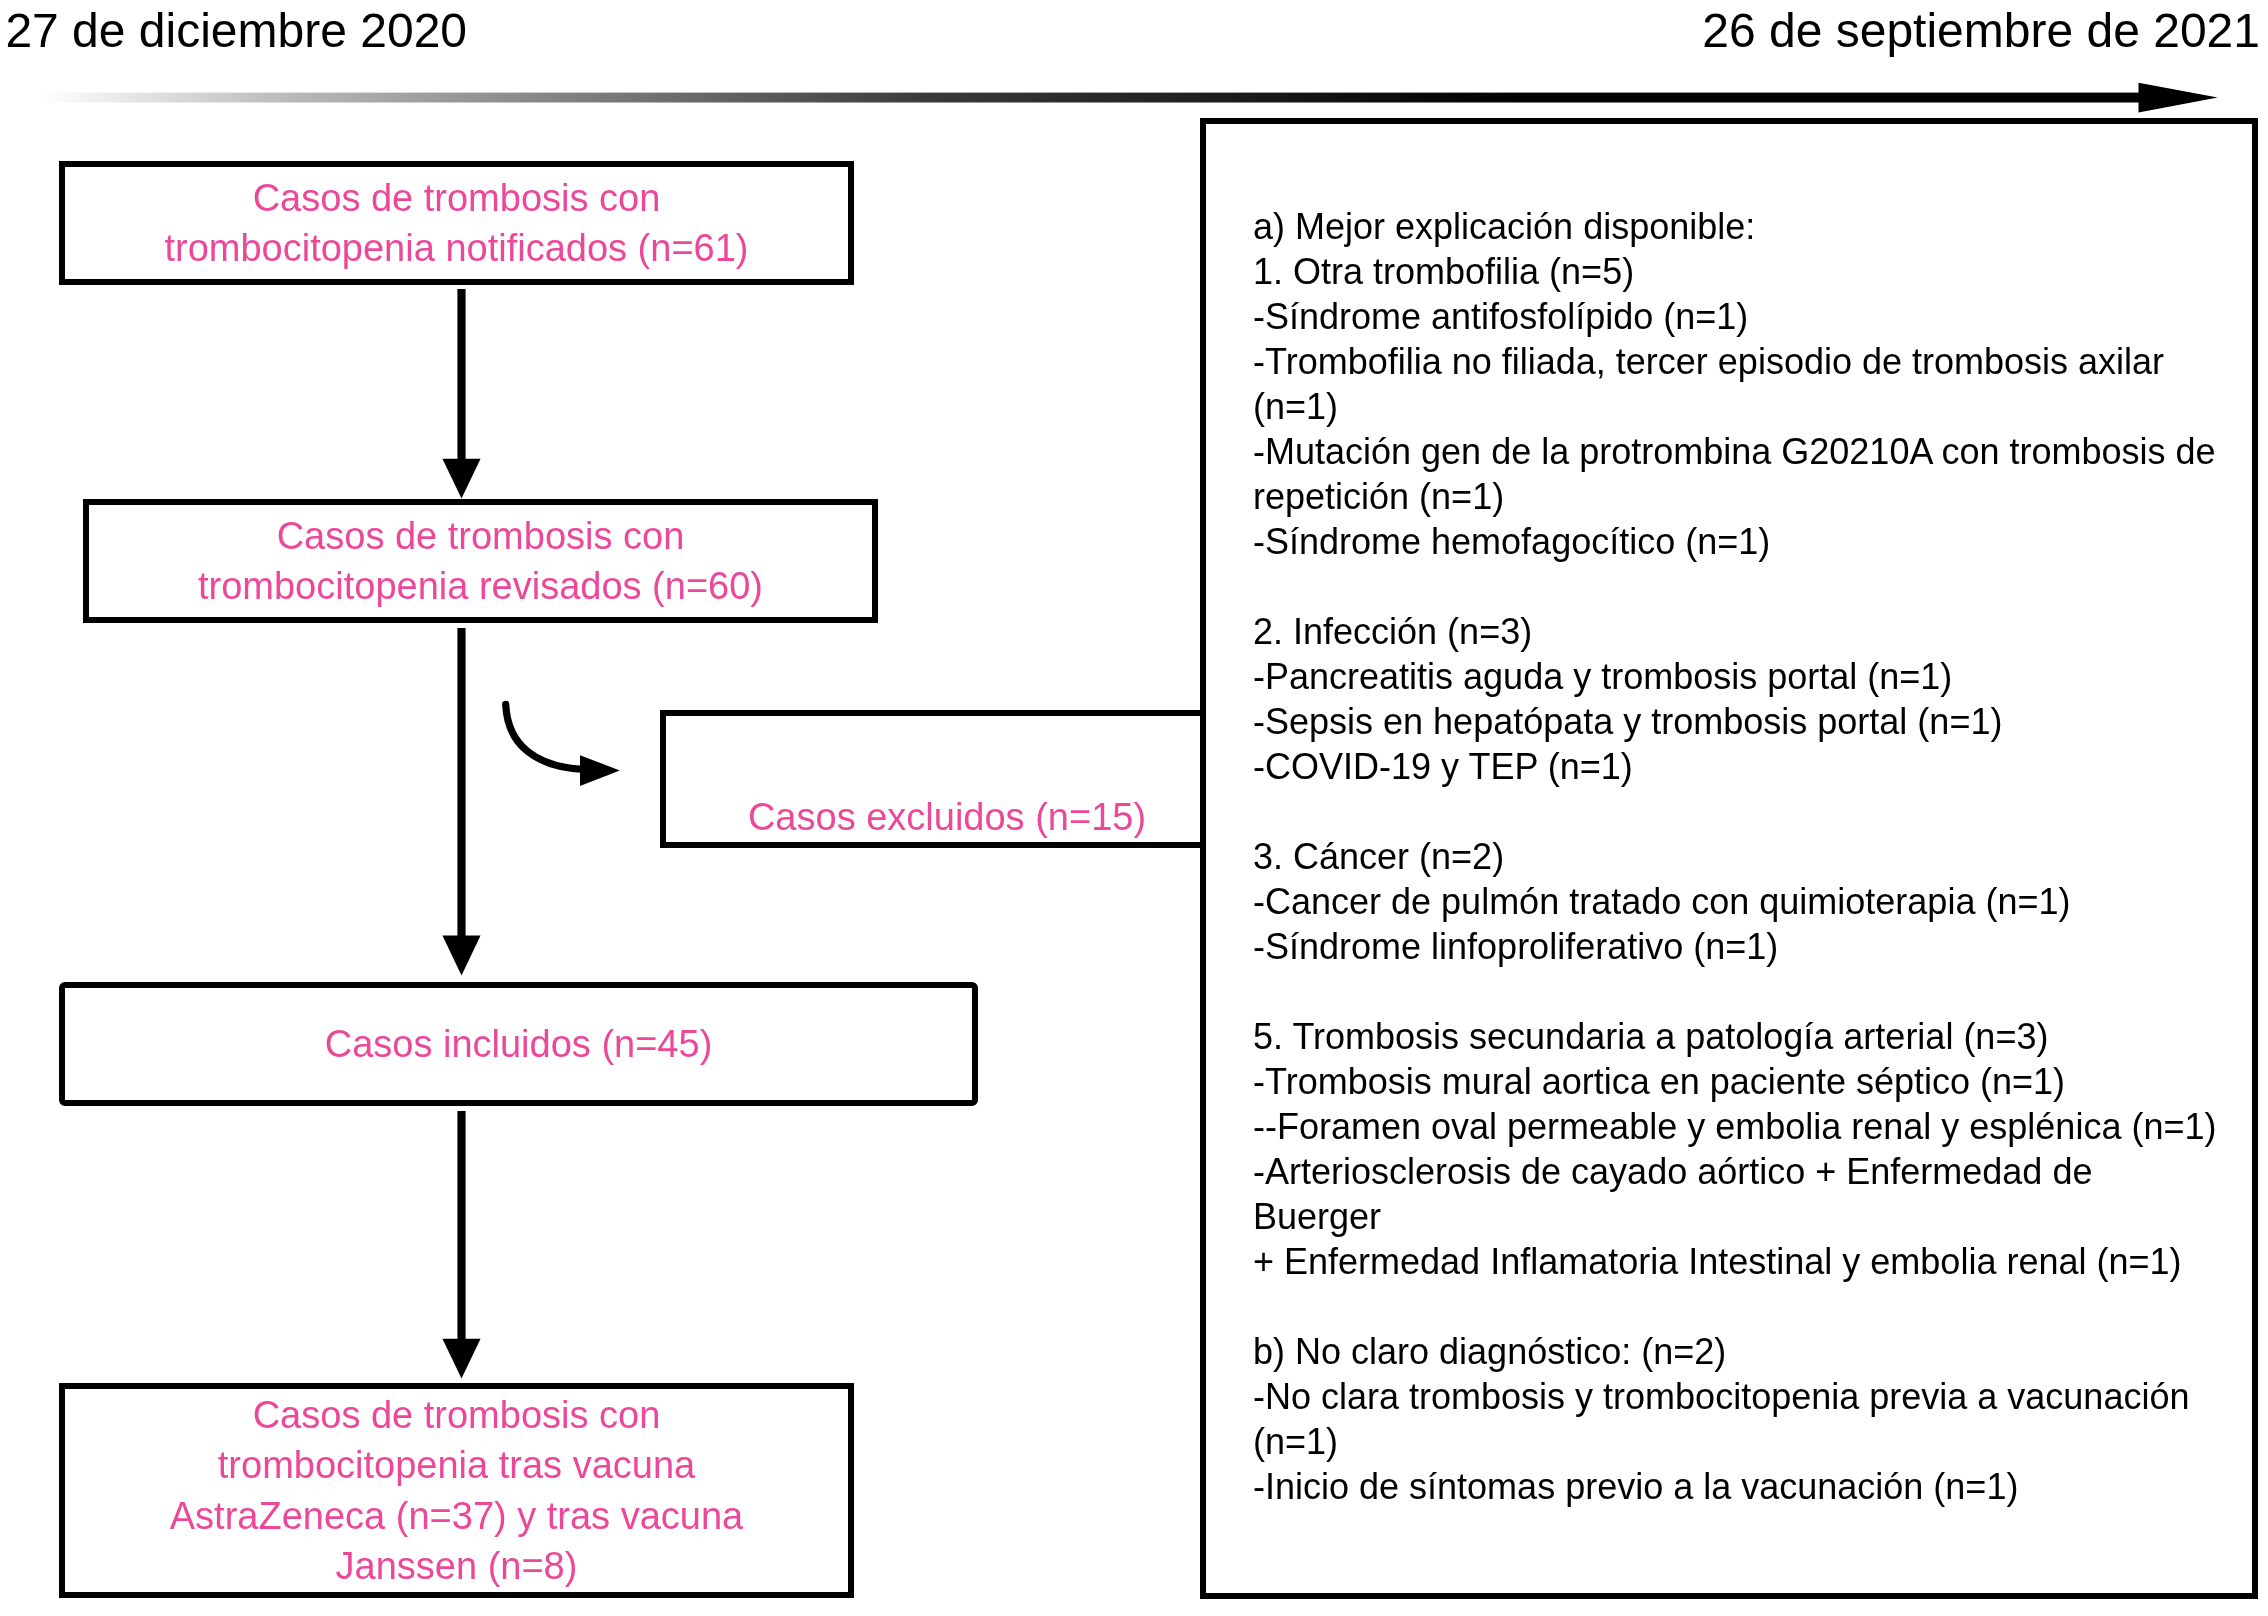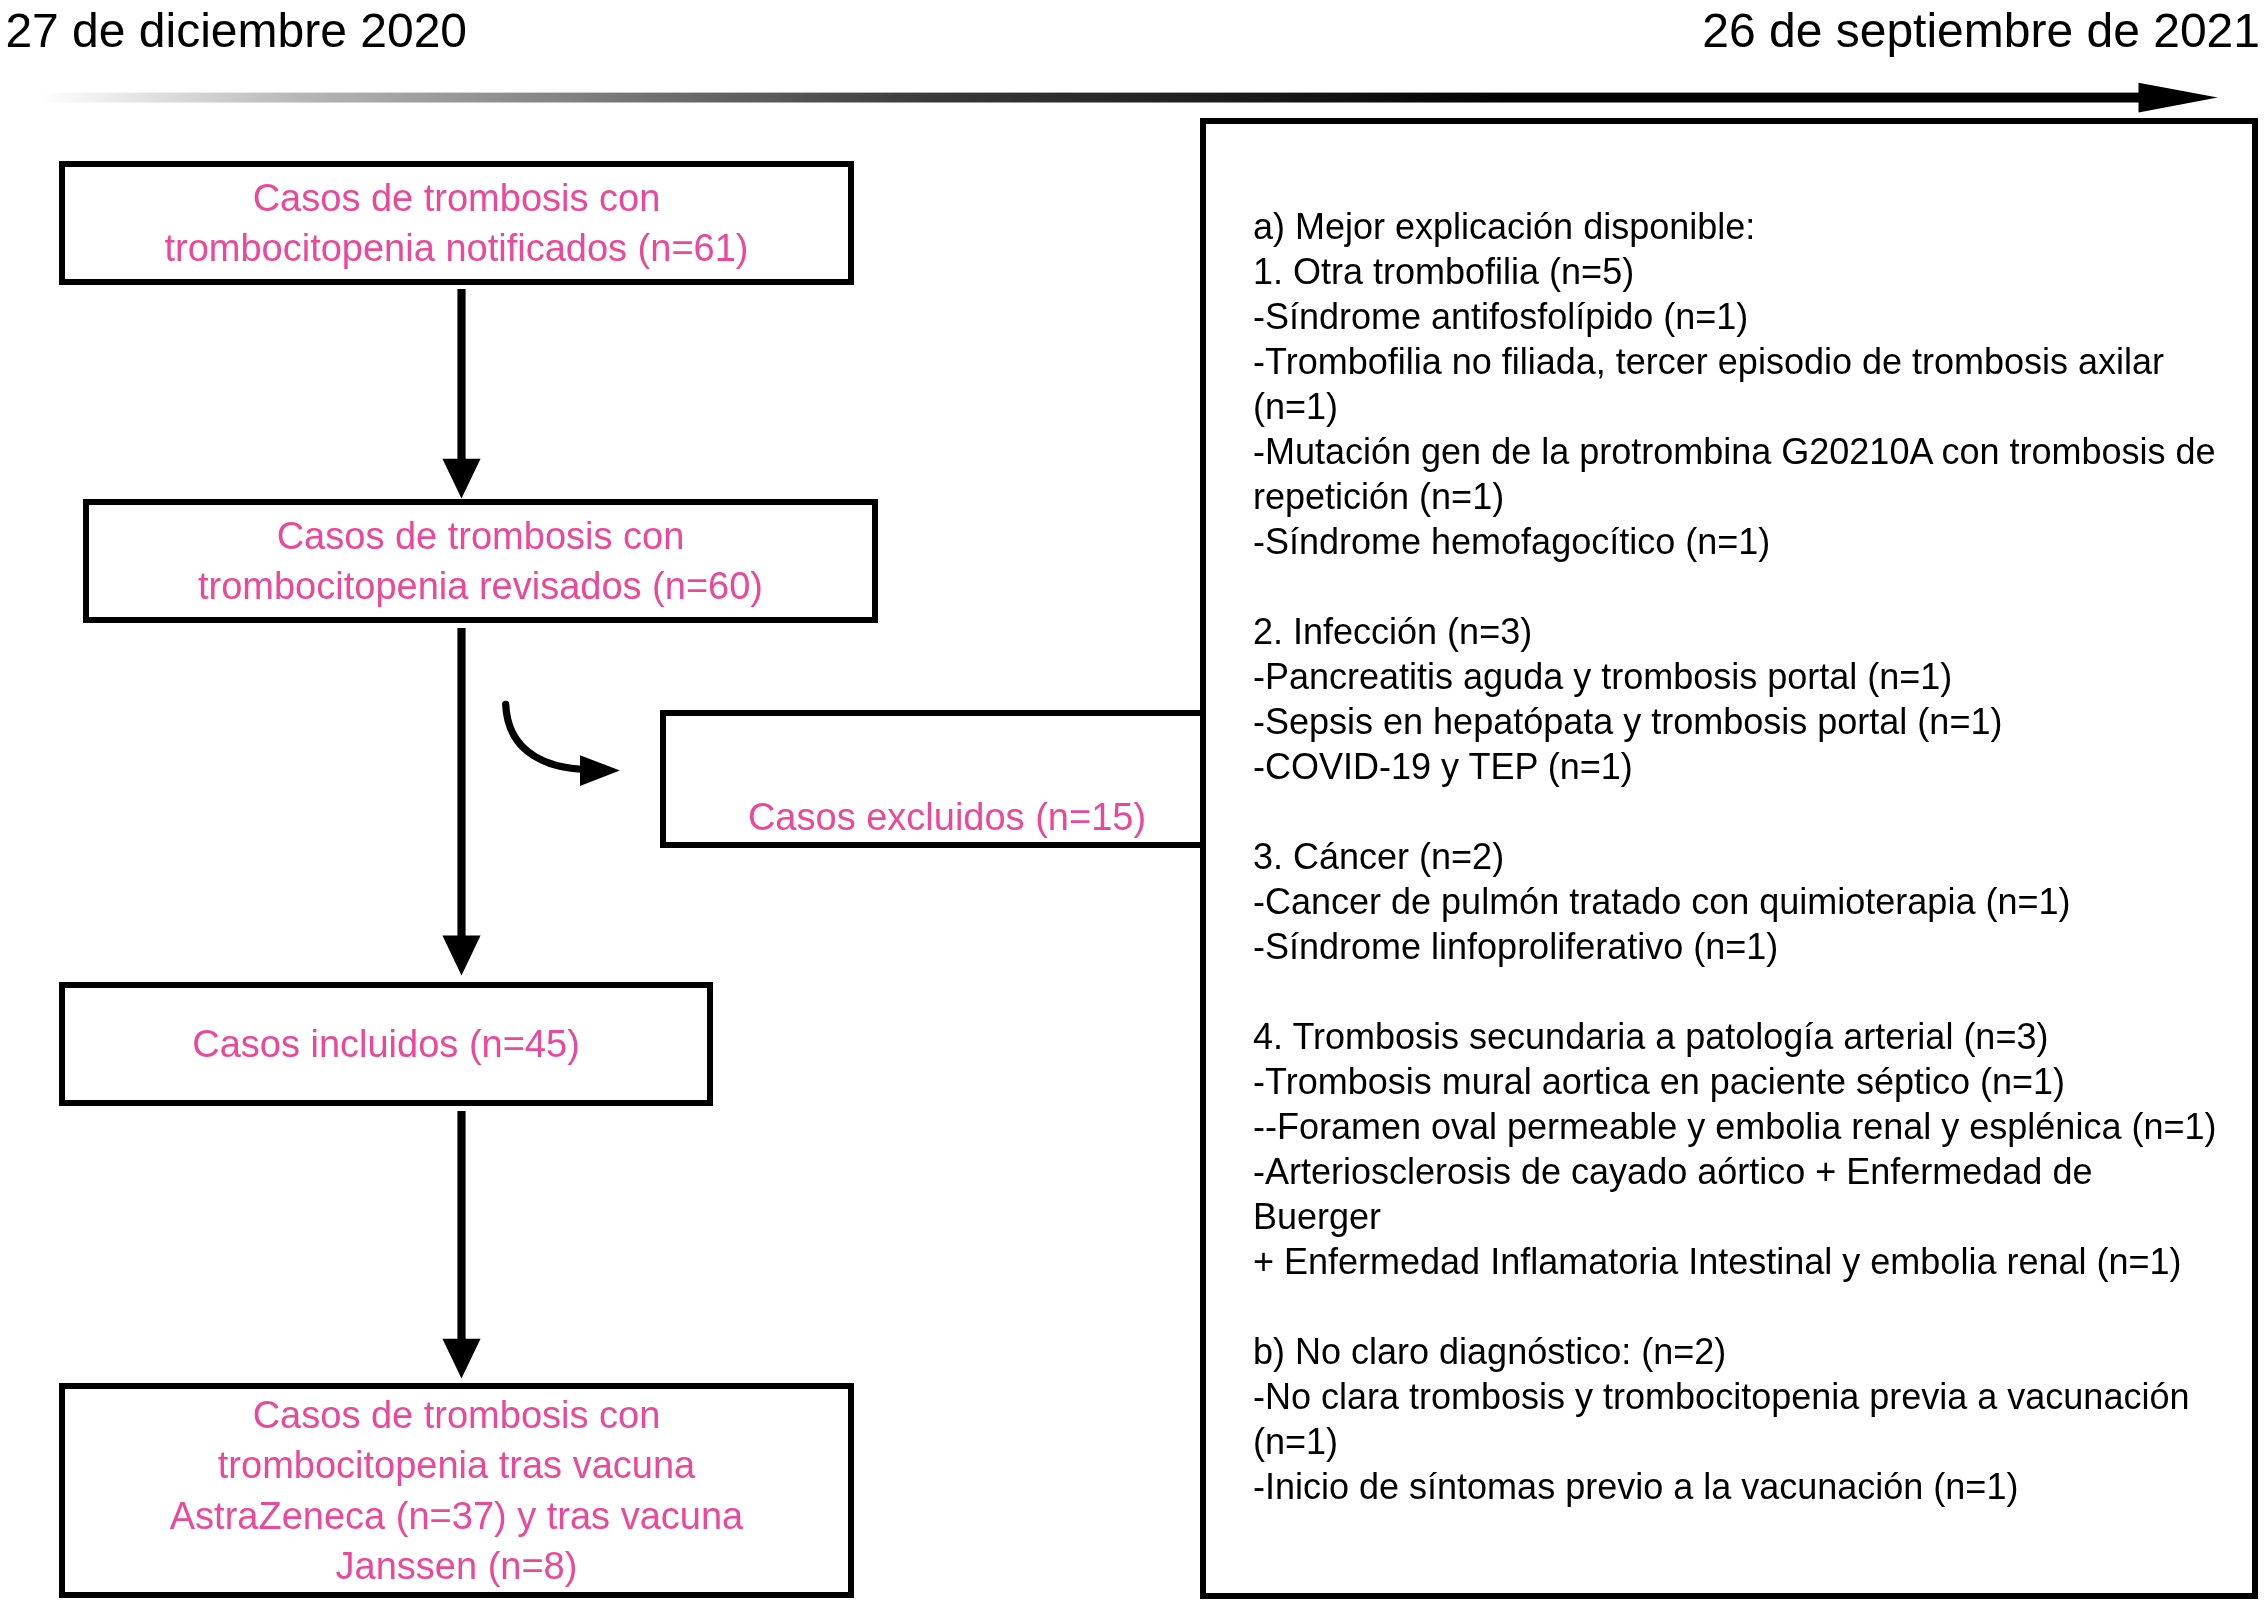--- a/index.html
+++ b/index.html
@@ -51,21 +51,21 @@
     font-size: 38px;
     line-height: 1.32;
     color: #ec4899;
     padding: 0 16.3px;
     white-space: pre-line;
   }
 
   #box-reported { left: 59px;  top: 161px;  width: 795px; height: 124px; }
   #box-reviewed { left: 83px;  top: 499px;  width: 795px; height: 124px; }
   #box-excluded { left: 660px; top: 710px;  width: 574px; height: 138px; align-items: flex-end; }
-  #box-included { left: 59px;  top: 982px; width: 654px; height: 124px; }
+  #box-included { left: 59px;  top: 982px; width: 919px; height: 124px; border-radius: 6px; }
   #box-final    { left: 59px;  top: 1383px; width: 795px; height: 215px; }
 
   
   .connector {
     position: absolute;
     width: 109px;
   }
   #arrow-1 { left: 407px; top: 289px;  height: 213px; }
   #arrow-2 { left: 407px; top: 628px;  height: 351px; }
   #arrow-3 { left: 407px; top: 1111px; height: 271px; }
@@ -185,21 +185,21 @@
         <div class="detail-line blank"></div>
         <div class="detail-line">2. Infección (n=3)</div>
         <div class="detail-line">-Pancreatitis aguda y trombosis portal (n=1)</div>
         <div class="detail-line">-Sepsis en hepatópata y trombosis portal (n=1)</div>
         <div class="detail-line">-COVID-19 y TEP (n=1)</div>
         <div class="detail-line blank"></div>
         <div class="detail-line">3. Cáncer (n=2)</div>
         <div class="detail-line">-Cancer de pulmón tratado con quimioterapia (n=1)</div>
         <div class="detail-line">-Síndrome linfoproliferativo (n=1)</div>
         <div class="detail-line blank"></div>
-        <div class="detail-line">4. Trombosis secundaria a patología arterial (n=3)</div>
+        <div class="detail-line">5. Trombosis secundaria a patología arterial (n=3)</div>
         <div class="detail-line">-Trombosis mural aortica en paciente séptico (n=1)</div>
         <div class="detail-line">--Foramen oval permeable y embolia renal y esplénica (n=1)</div>
         <div class="detail-line">-Arteriosclerosis de cayado aórtico + Enfermedad de Buerger</div>
         <div class="detail-line">+ Enfermedad Inflamatoria Intestinal y embolia renal (n=1)</div>
         <div class="detail-line blank"></div>
         <div class="detail-line">b) No claro diagnóstico: (n=2)</div>
         <div class="detail-line">-No clara trombosis y trombocitopenia previa a vacunación</div>
         <div class="detail-line">(n=1)</div>
         <div class="detail-line">-Inicio de síntomas previo a la vacunación (n=1)</div>
       </div>

